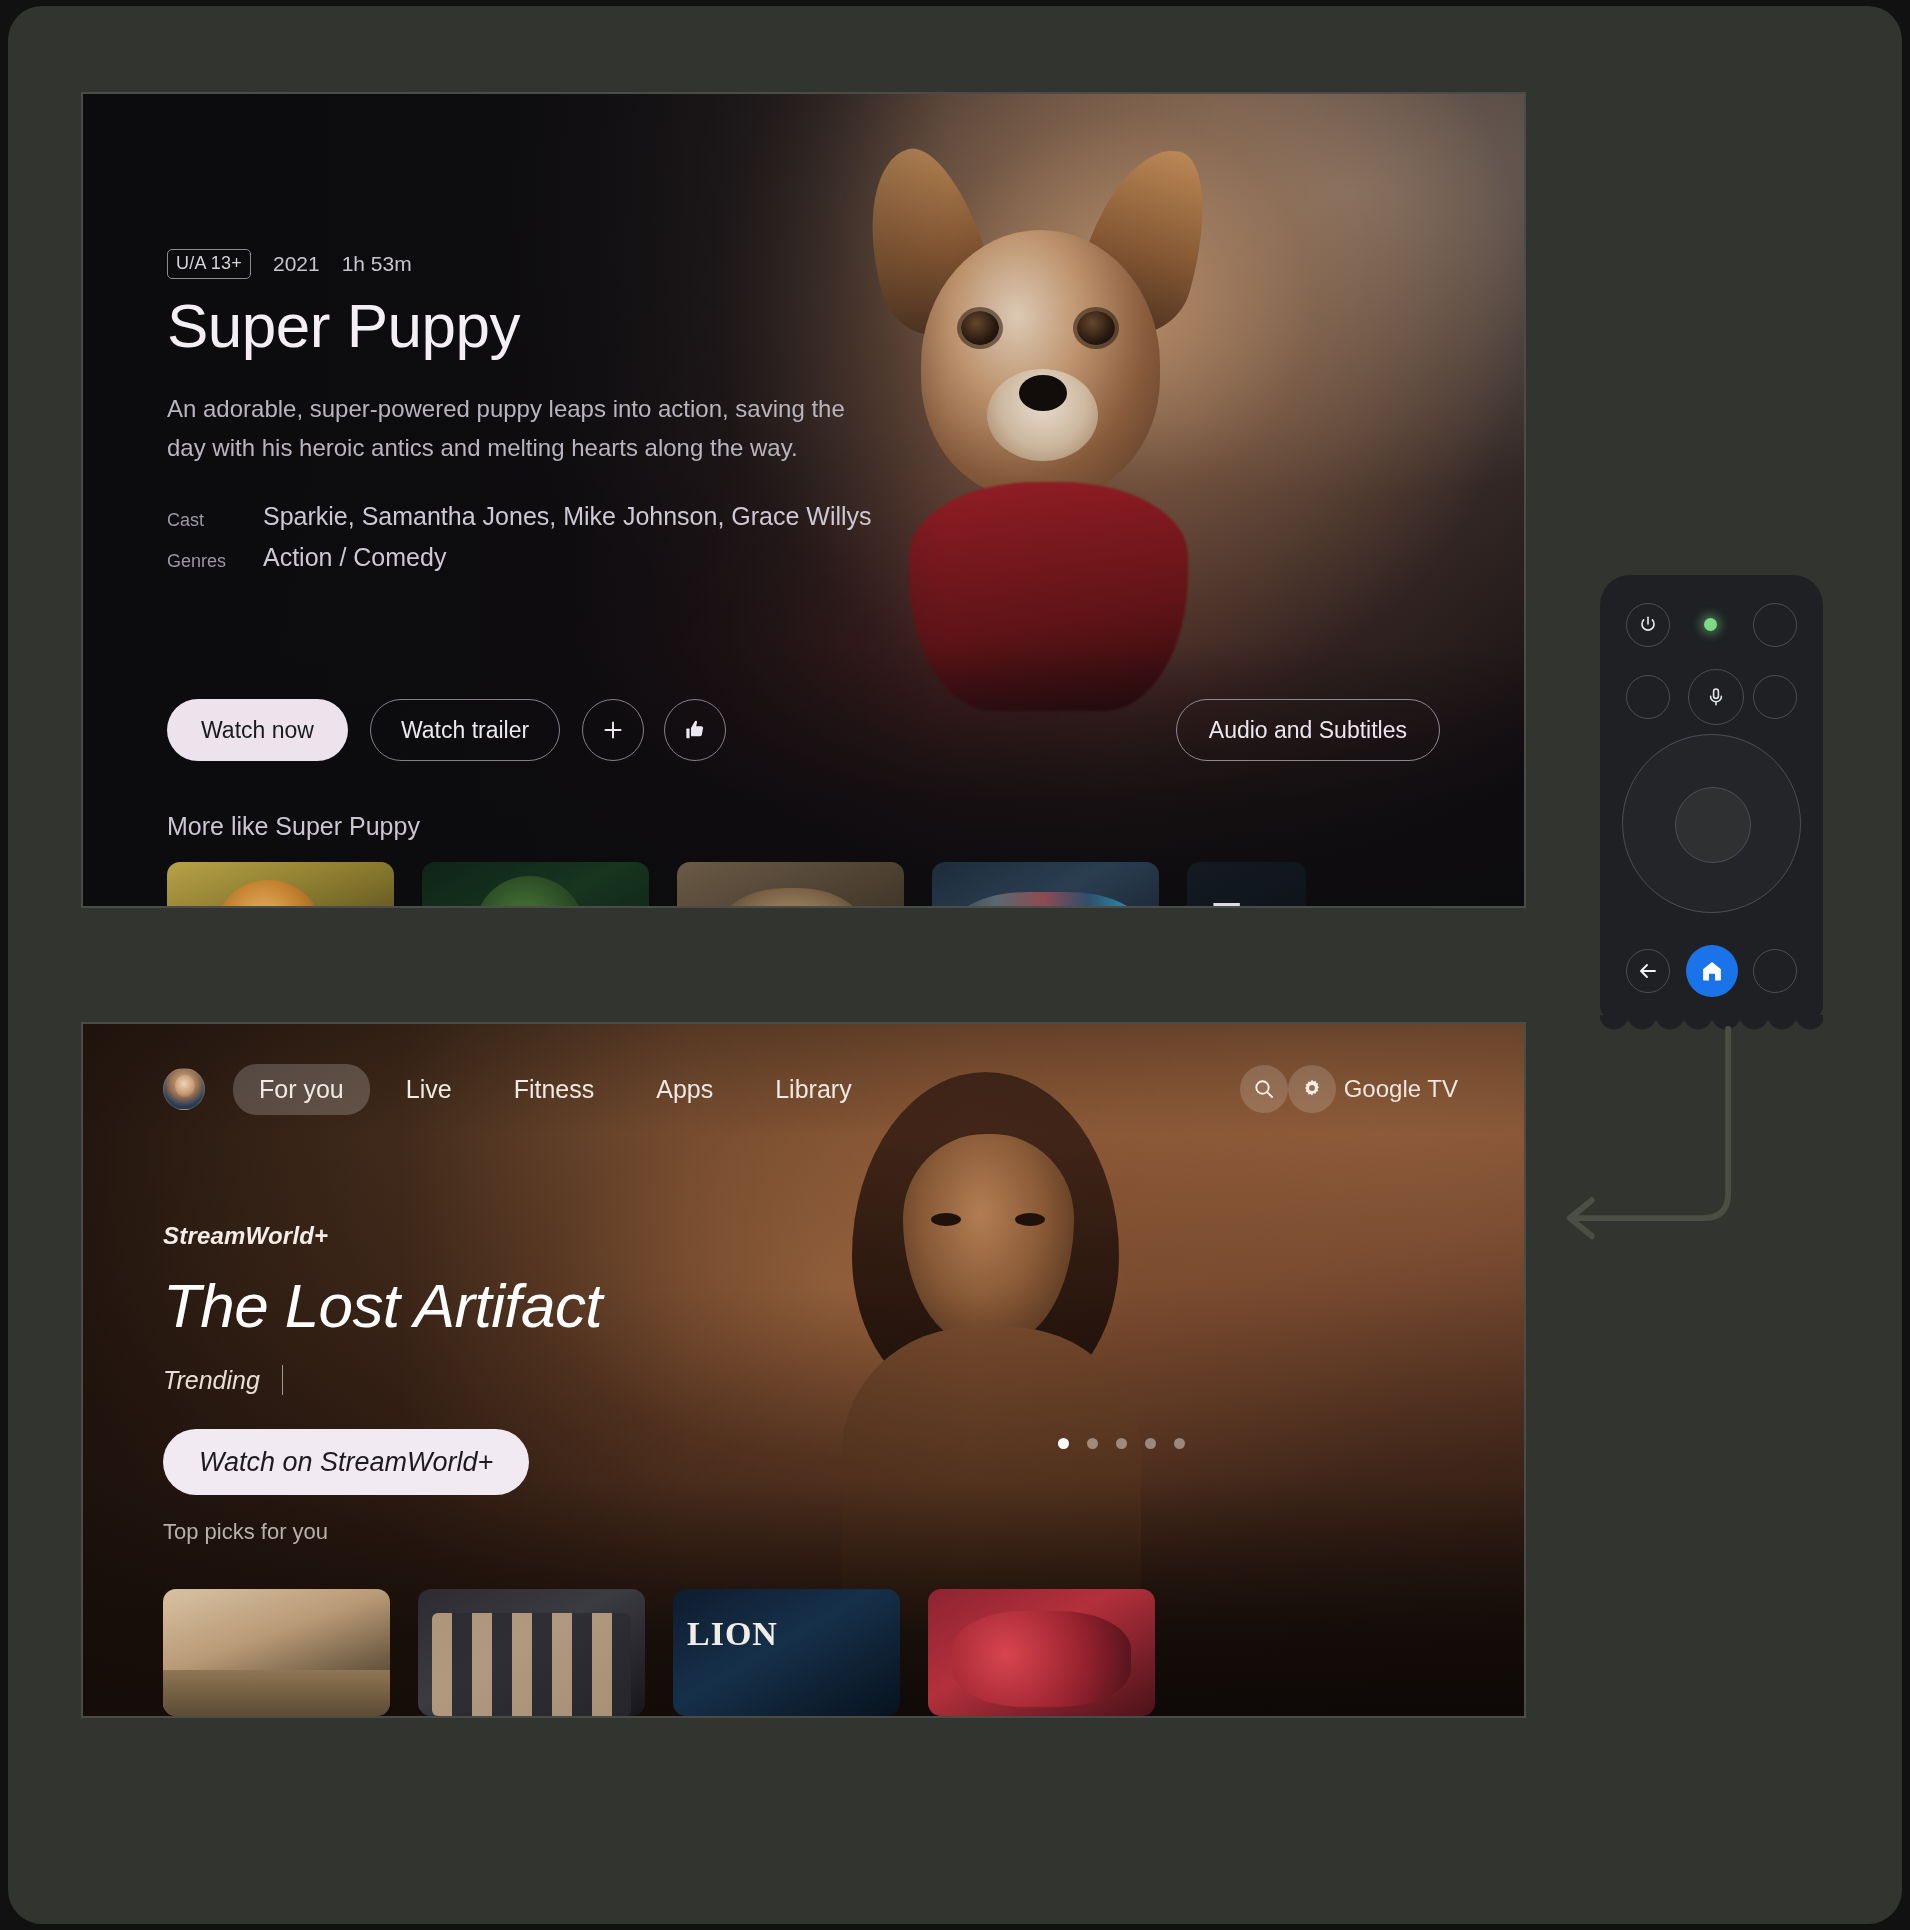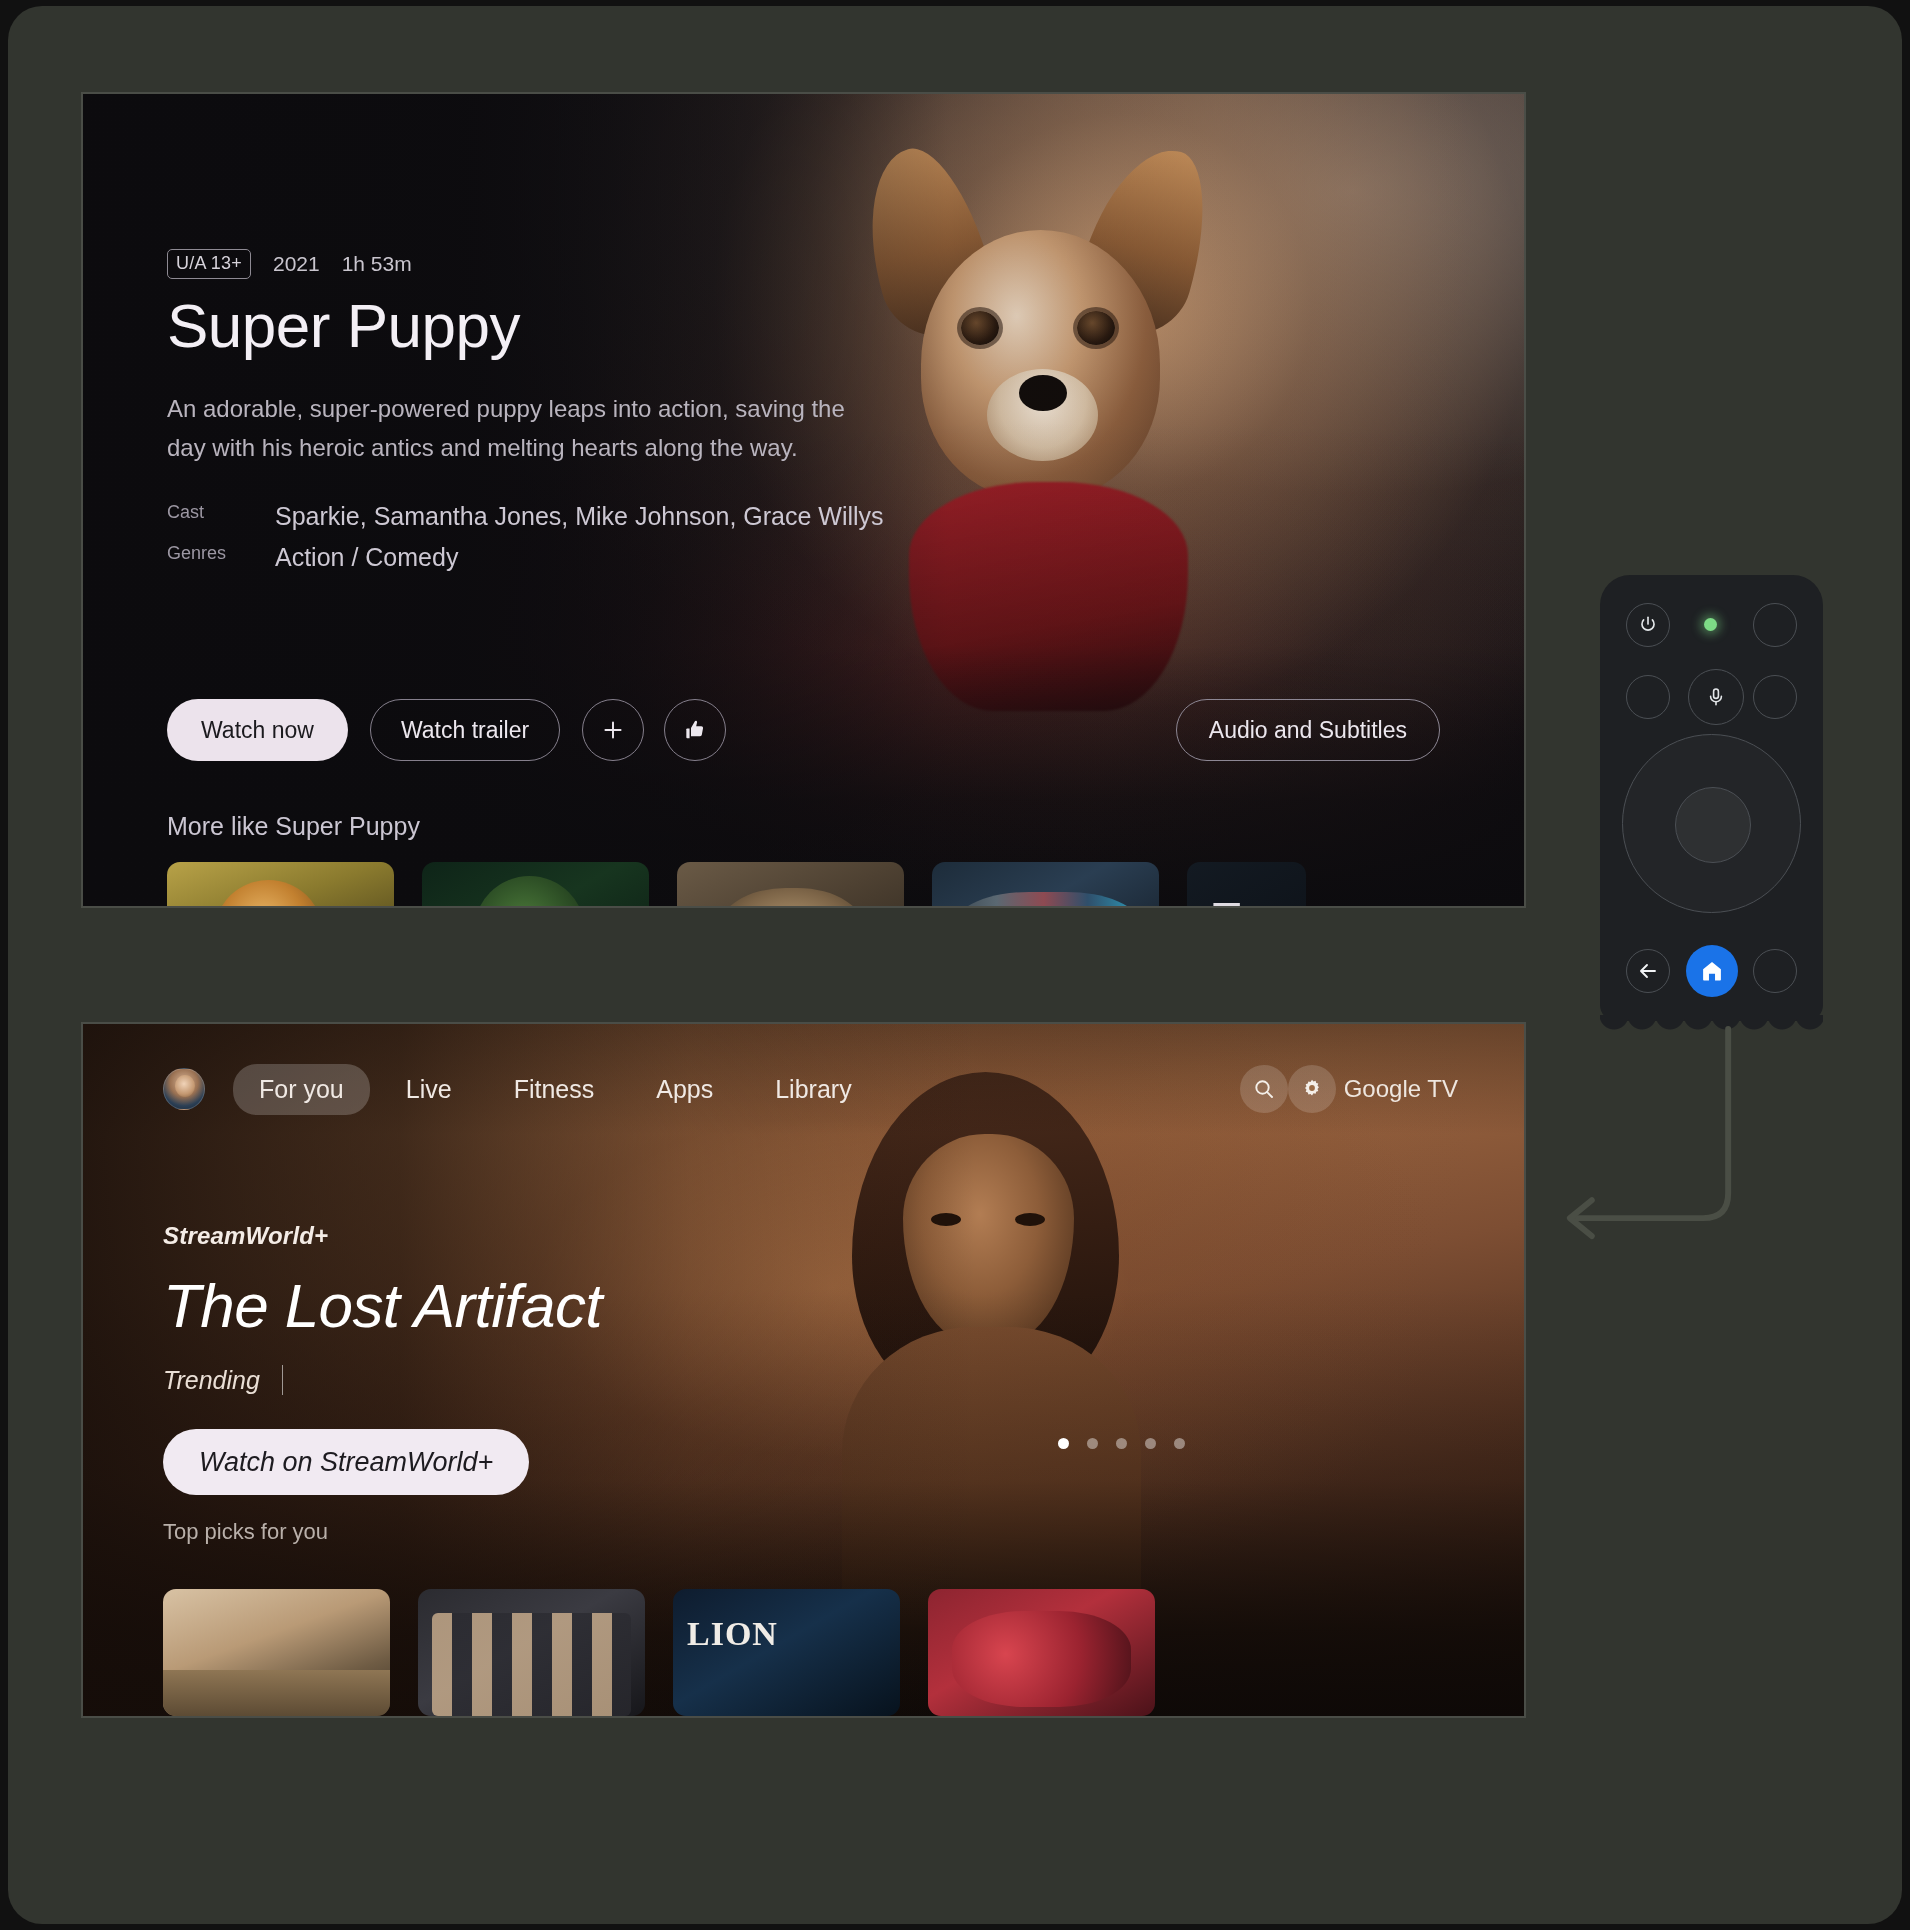--- a/index.html
+++ b/index.html
@@ -91,21 +91,21 @@
   }
   .meta-txt { font-size: 21px; color: #c9c5ce; }
   .s1-title {
     font-size: 62px; font-weight: 400; color: #f3eff5;
     letter-spacing: -0.5px; line-height: 1.12; margin-bottom: 30px;
   }
   .s1-desc {
     font-size: 24px; line-height: 1.62; color: #b9b4be;
     max-width: 716px; margin-bottom: 34px;
   }
-  .fact-row { display: flex; margin-bottom: 12px; align-items: flex-start; gap: 12px; }
+  .fact-row { display: flex; margin-bottom: 12px; align-items: flex-end; }
   .fact-label { width: 96px; font-size: 18px; color: #9c97a3; flex: none; }
   .fact-value { font-size: 25px; color: #cdc8d3; }
 
   .s1-actions {
     position: absolute; left: 84px; top: 605px; right: 84px;
     display: flex; align-items: center;
   }
   .btn {
     height: 62px; border-radius: 34px; display: flex;
     align-items: center; justify-content: center;

